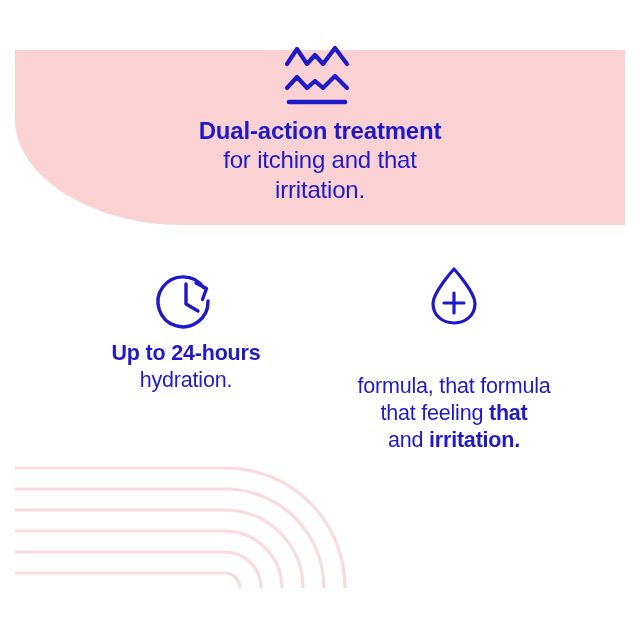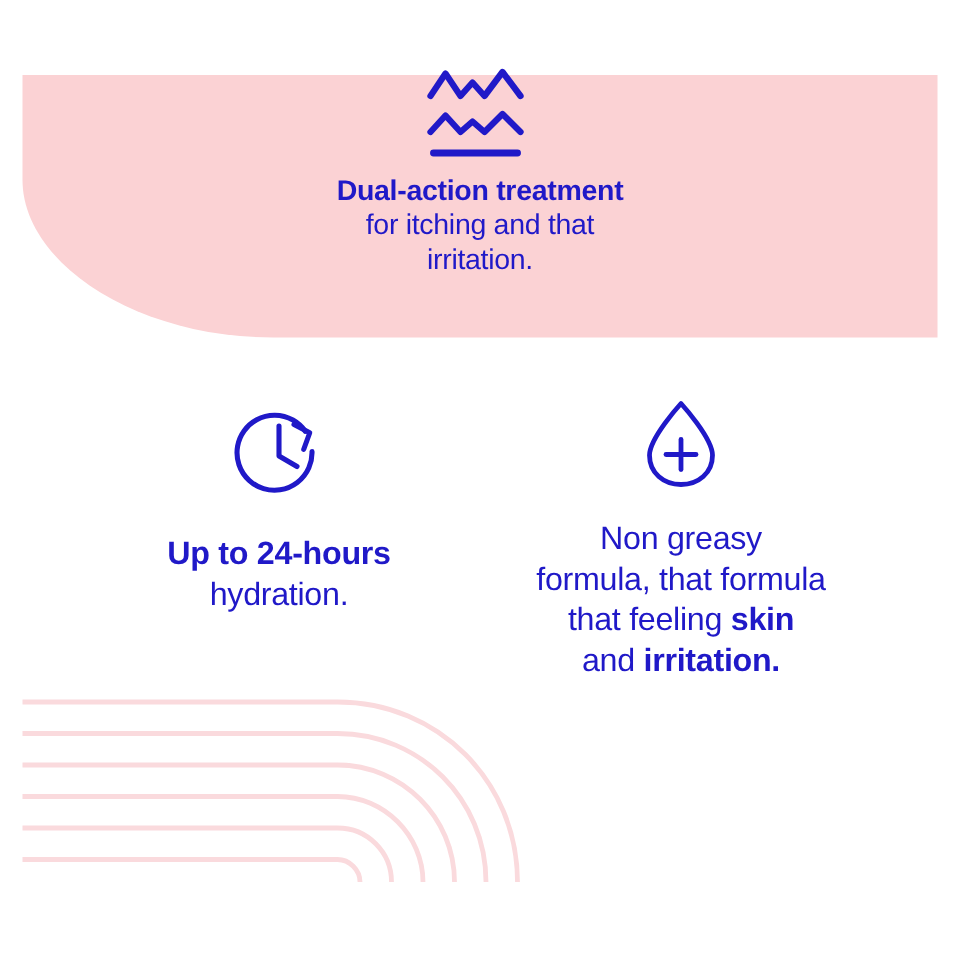--- a/index.html
+++ b/index.html
@@ -68,21 +68,21 @@
     color: #2019c8;
     font-weight: 400;
     line-height: 1.22;
   }
 
   .headline .b {
     font-weight: 700;
   }
 
   .headline-top {
-    font-size: 19px;
+    font-size: 24px;
     margin-top: 10px;
     letter-spacing: -0.2px;
   }
 
   
   .features {
     position: absolute;
     left: 0;
     top: 252px;
     width: 640px;
@@ -132,21 +132,20 @@
     padding: 0;
     text-align: center;
     color: #2019c8;
     font-weight: 400;
     font-size: 21.5px;
     line-height: 1.26;
     letter-spacing: -0.2px;
   }
 
   .feature-hydration .feature-text {
-    margin-top: 16px;
   }
 
   .feature-nongreasy .feature-text {
     margin-top: 14px;
   }
 
   .feature-text .b {
     font-weight: 700;
   }
 </style>
@@ -194,23 +193,23 @@
 
     <div class="feature feature-nongreasy">
       <div class="feature-icon-wrap">
         <svg class="icon-droplet" viewBox="0 0 50 62" xmlns="http://www.w3.org/2000/svg" fill="none" stroke="#2019c8" stroke-width="3.2" stroke-linecap="round" stroke-linejoin="round">
           <path d="M 25 4 C 25 4 46 27 46 38.5 C 46 50.3 36.6 58 25 58 C 13.4 58 4 50.3 4 38.5 C 4 27 25 4 25 4 Z"></path>
           <path d="M 25 28 L 25 48"></path>
           <path d="M 15 38 L 35 38"></path>
         </svg>
       </div>
       <p class="feature-text">
-        <span>Non greasy</span><br>
+        <br>
         <span>formula, that formula</span><br>
-        <span>that feeling </span><span class="b">skin</span><br>
+        <span>that feeling </span><span class="b">that</span><br>
         <span>and </span><span class="b">irritation.</span>
       </p>
     </div>
 
   </div>
 
   <svg class="decor-svg" viewBox="0 0 640 640" xmlns="http://www.w3.org/2000/svg" fill="none" stroke="#fadadd" stroke-width="3.2" stroke-linecap="butt">
     <path d="M 15 468 L 225 468 C 292 468 345 521 345 588"></path>
     <path d="M 15 489 L 225 489 C 280 489 324 533 324 588"></path>
     <path d="M 15 510 L 225 510 C 268 510 303 545 303 588"></path>

